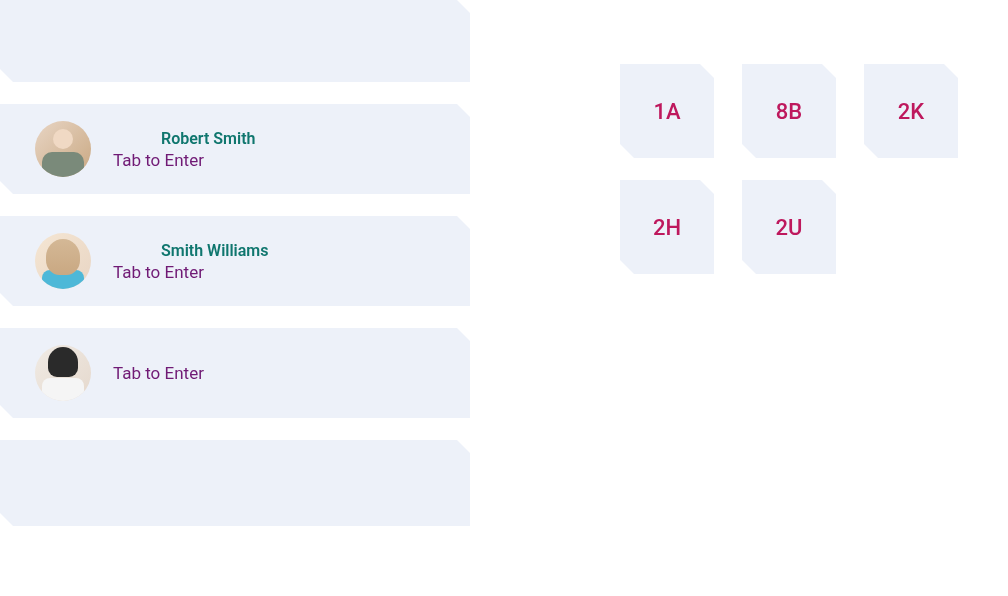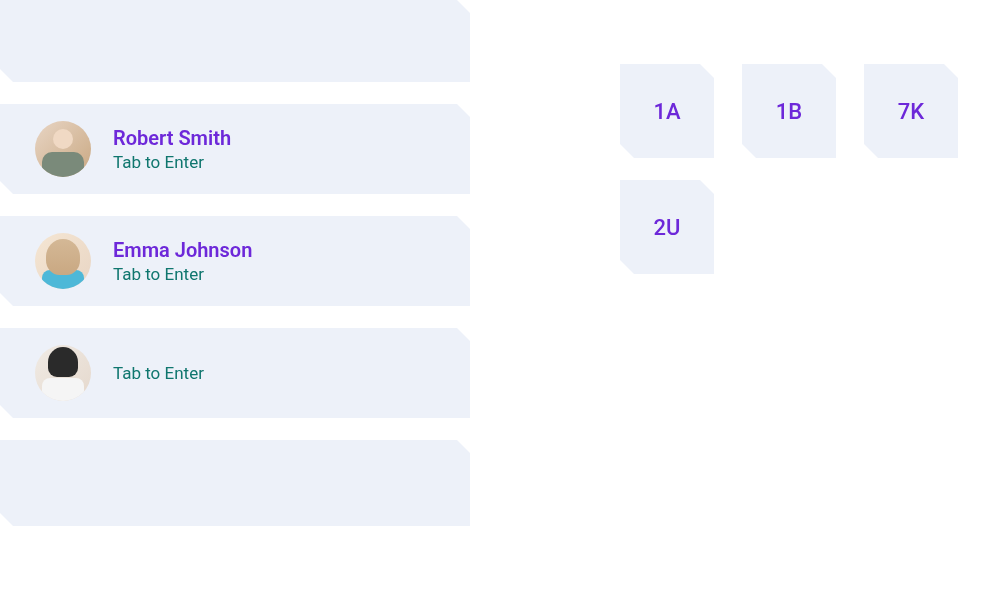--- a/index.html
+++ b/index.html
@@ -144,47 +144,48 @@
       width: 42px;
       height: 28px;
       background: #f5f5f5;
       border-radius: 8px 8px 0 0;
     }
     .person-info {
       display: flex;
       flex-direction: column;
     }
     .person-name {
-      font-size: 20px;
+      font-size: 16px;
       font-weight: 600;
-      color: #6d28d9;
+      color: #0f766e;
       margin-bottom: 2px;
+      margin-left: 48px;
     }
     .person-hint {
       font-size: 17px;
-      color: #0f766e;
+      color: #701a75;
     }
     .right-panel {
       padding-left: 130px;
       padding-top: 64px;
     }
     .grid {
       display: grid;
       grid-template-columns: repeat(3, 94px);
       grid-template-rows: repeat(4, 94px);
       gap: 22px 28px;
     }
     .grid-item {
       background: #edf1f9;
       display: flex;
       align-items: center;
       justify-content: center;
       font-size: 22px;
       font-weight: 500;
-      color: #6d28d9;
+      color: #be185d;
       position: relative;
       cursor: pointer;
     }
     .grid-item::before {
       content: '';
       position: absolute;
       right: -1px;
       top: -1px;
       width: 0;
       height: 0;
@@ -213,36 +214,37 @@
       <div class="avatar avatar-1"></div>
       <div class="person-info">
         <div class="person-name">Robert Smith</div>
         <div class="person-hint">Tab to Enter</div>
       </div>
     </div>
 
     <div class="person-card">
       <div class="avatar avatar-2"></div>
       <div class="person-info">
-        <div class="person-name">Emma Johnson</div>
+        <div class="person-name">Smith Williams</div>
         <div class="person-hint">Tab to Enter</div>
       </div>
     </div>
 
     <div class="person-card">
       <div class="avatar avatar-3"></div>
       <div class="person-info">
         <div class="person-hint">Tab to Enter</div>
       </div>
     </div>
 
     <div class="person-card empty-bottom"></div>
   </div>
 
   <div class="right-panel">
     <div class="grid">
       <div class="grid-item">1A</div>
-      <div class="grid-item">1B</div>
-      <div class="grid-item">7K</div>
+      <div class="grid-item">8B</div>
+      <div class="grid-item">2K</div>
+      <div class="grid-item">2H</div>
       <div class="grid-item">2U</div>
     </div>
   </div>
 </div>
 
 </body></html>

